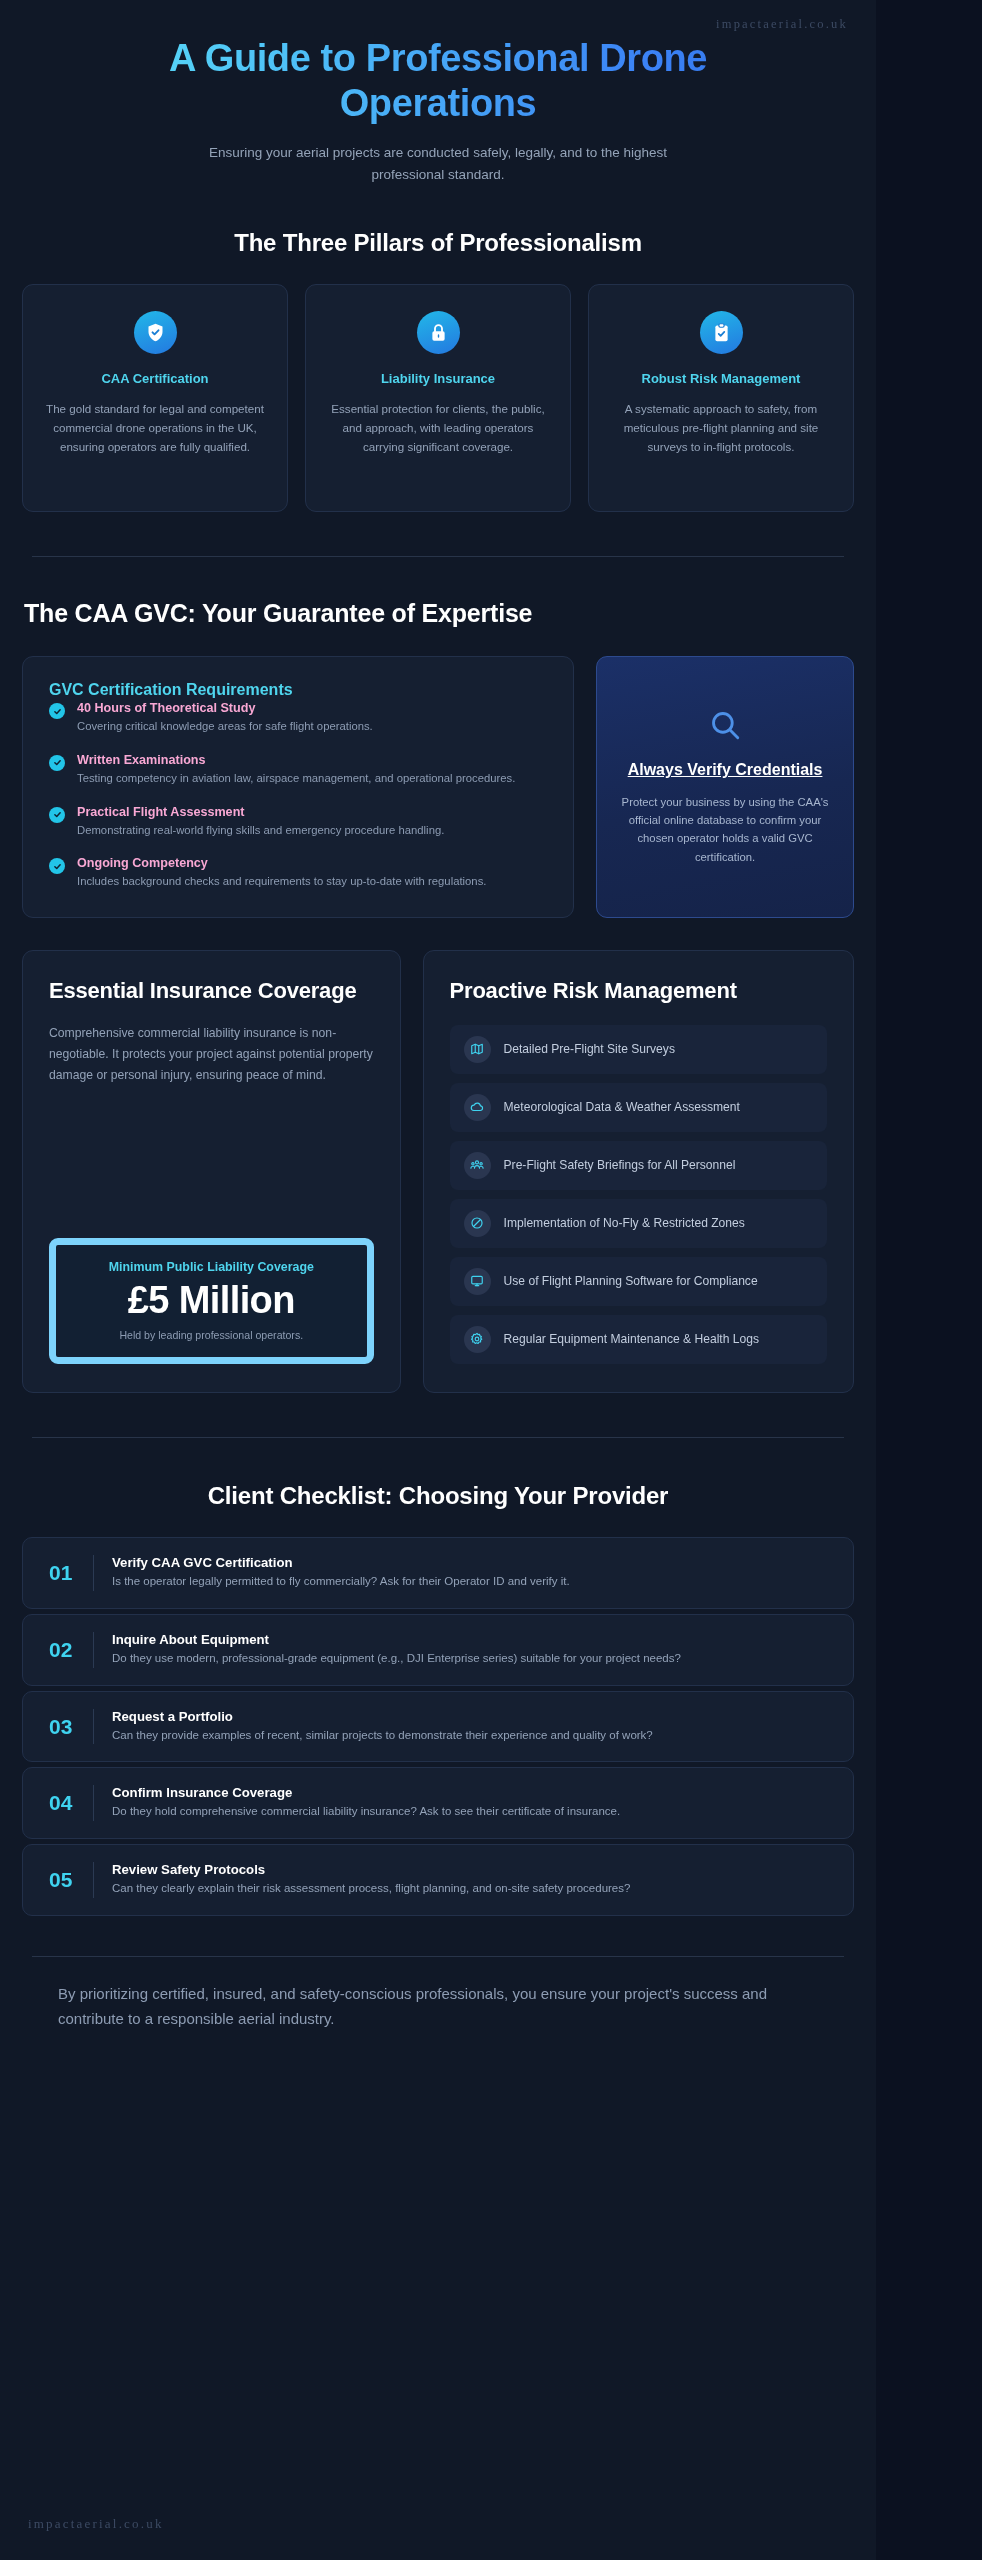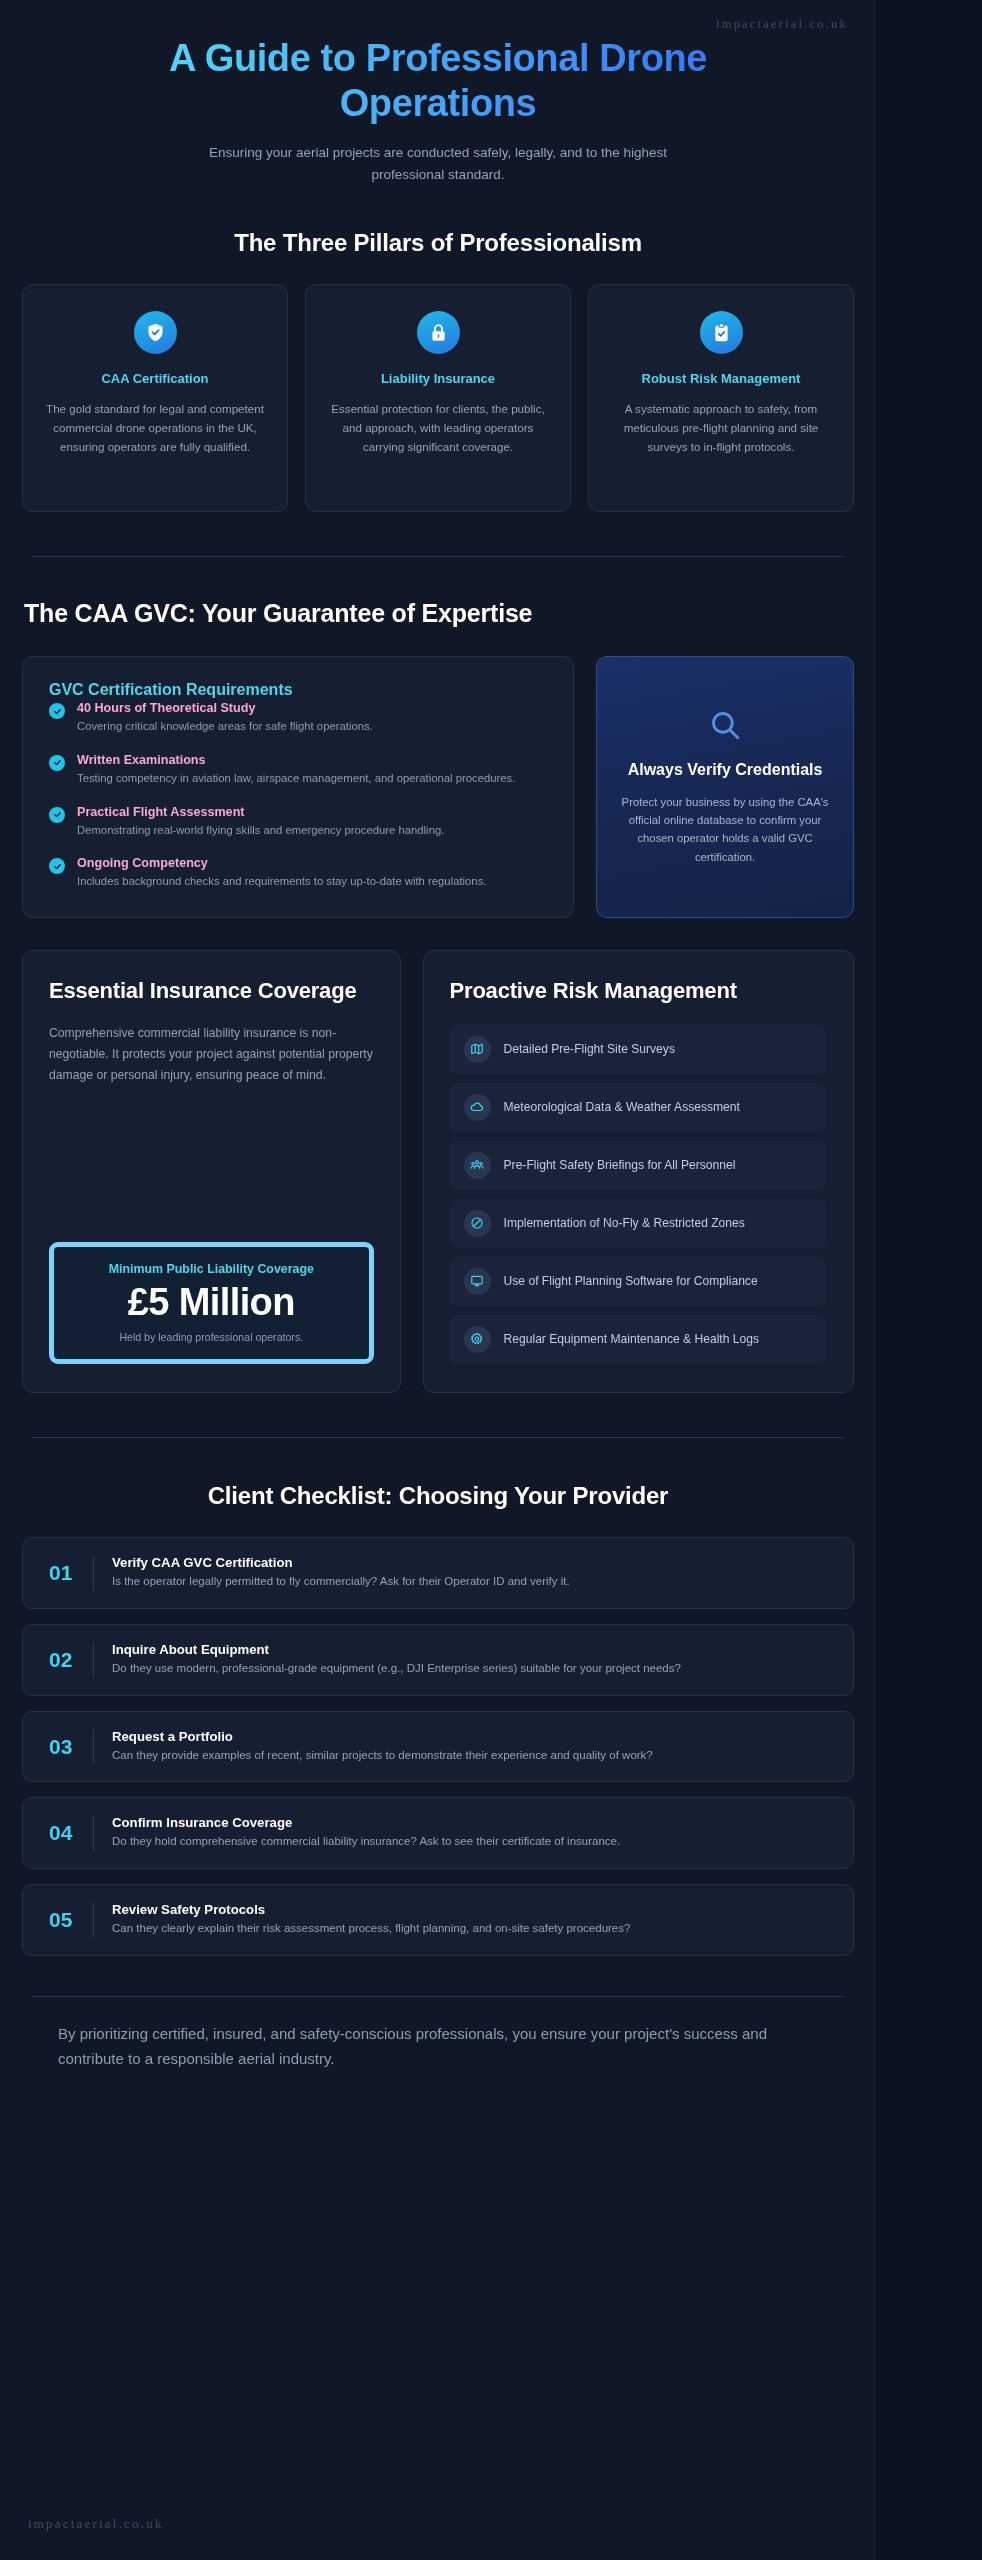--- a/index.html
+++ b/index.html
@@ -179,20 +179,21 @@
     justify-content:center;
   }
   .verify-icon { margin-bottom:17px; }
   .verify-icon svg { width:34px; height:34px; display:block; }
   .verify-title {
     font-size:16px;
     font-weight:bold;
     color:#ffffff;
     line-height:1.35;
     margin-bottom:12px;
+    text-decoration:underline;
   }
   .verify-desc {
     font-size:11.3px;
     line-height:1.62;
     color:#a7b6cf;
   }
 
   
   .two-col {
     display:flex;
@@ -218,21 +219,21 @@
     margin-bottom:18px;
     letter-spacing:-0.2px;
   }
   .panel-text {
     font-size:12.2px;
     line-height:1.72;
     color:#93a2b8;
   }
   .spacer { flex:1 1 auto; min-height:62px; }
   .highlight-box {
-    border:5px solid #7dd3fc;
+    border:7px solid #7dd3fc;
     border-radius:9px;
     background:#122033;
     text-align:center;
     padding:15px 8px 16px;
   }
   .hb-label {
     font-size:12.4px;
     font-weight:bold;
     color:#4fd5ee;
     margin-bottom:5px;
@@ -278,21 +279,21 @@
 
   
   .checklist { margin-top:27px; }
   .cl-item {
     display:flex;
     align-items:center;
     background:#151f31;
     border:1px solid #22304a;
     border-radius:10px;
     padding:17px 20px;
-    margin-bottom:15px;
+    margin-bottom:5px;
     min-height:62px;
   }
   .cl-item:last-child { margin-bottom:0; }
   .cl-num {
     flex:0 0 auto;
     width:50px;
     font-size:21px;
     font-weight:bold;
     color:#3fd3f0;
     text-align:left;

